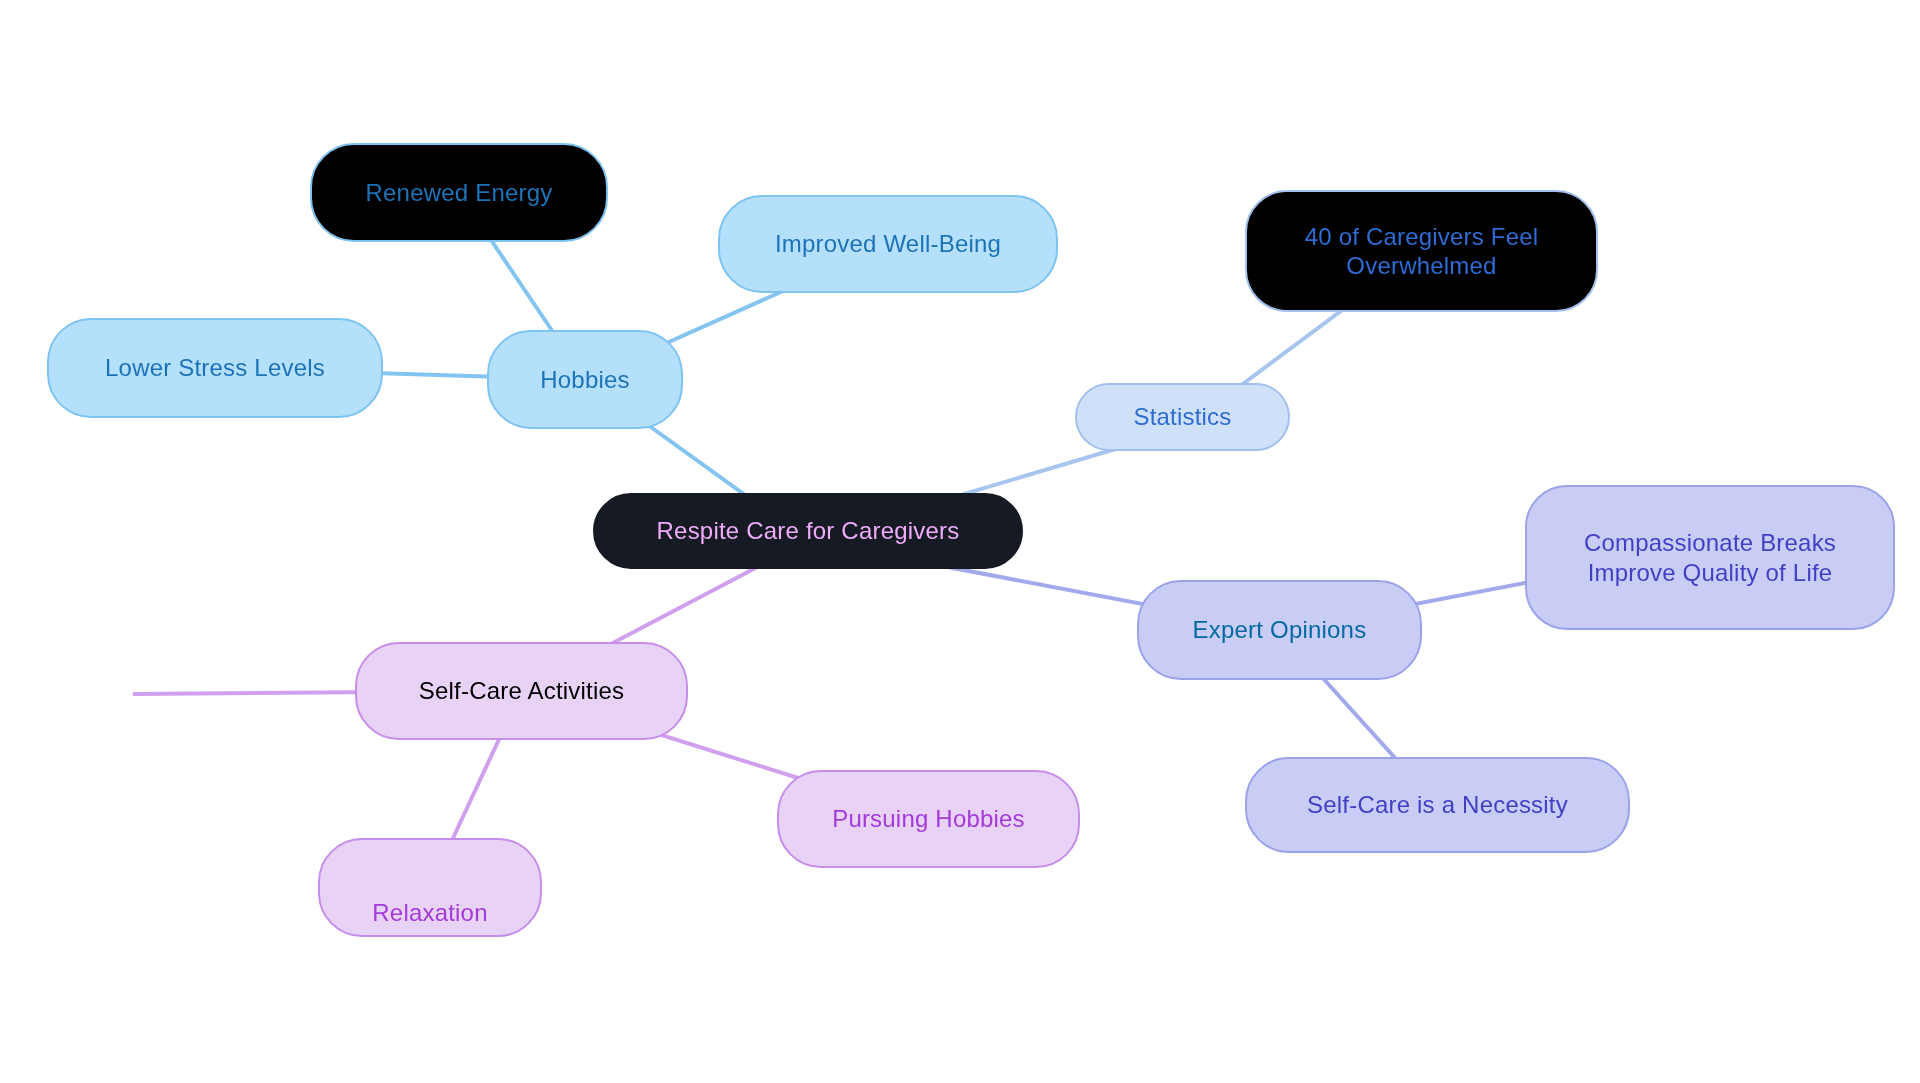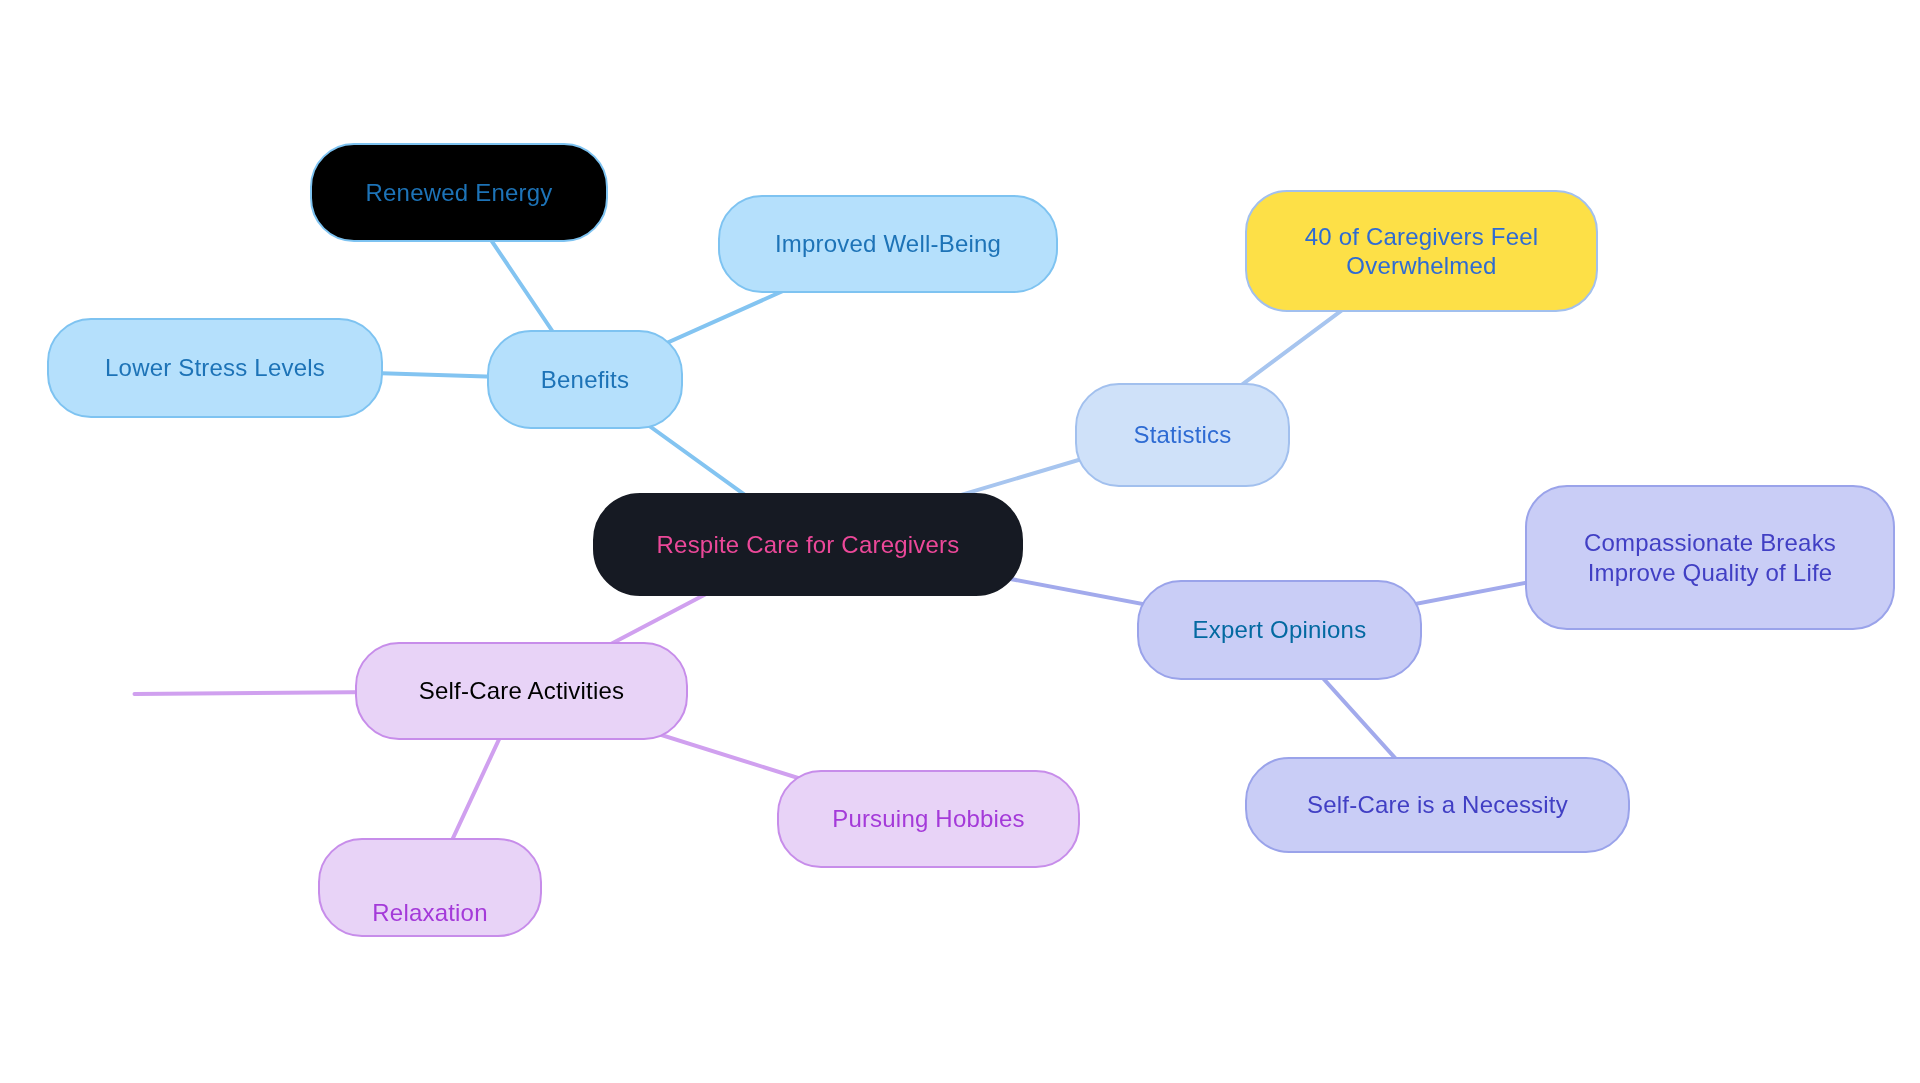--- a/index.html
+++ b/index.html
@@ -57,39 +57,39 @@
       <line x1="1182.5" y1="429" x2="1421.5" y2="251" stroke="#a7c5ef" stroke-width="4" stroke-linecap="round"></line>
       <line x1="808" y1="540.5" x2="1279.5" y2="630" stroke="#a2aaec" stroke-width="4" stroke-linecap="round"></line>
       <line x1="1279.5" y1="630" x2="1710" y2="547.5" stroke="#a2aaec" stroke-width="4" stroke-linecap="round"></line>
       <line x1="1279.5" y1="630" x2="1437.5" y2="805" stroke="#a2aaec" stroke-width="4" stroke-linecap="round"></line>
       <line x1="808" y1="540.5" x2="521.5" y2="691" stroke="#d0a0ef" stroke-width="4" stroke-linecap="round"></line>
       <line x1="521.5" y1="691" x2="134.5" y2="694" stroke="#d0a0ef" stroke-width="4" stroke-linecap="round"></line>
       <line x1="521.5" y1="691" x2="430" y2="887.5" stroke="#d0a0ef" stroke-width="4" stroke-linecap="round"></line>
       <line x1="521.5" y1="691" x2="928.5" y2="819" stroke="#d0a0ef" stroke-width="4" stroke-linecap="round"></line>
     </svg>
   <div class="node-layer">
-      <div class="node" style="left: 593px; top: 493px; width: 430px; height: 103px; background: rgb(22, 26, 35); border-color: rgb(22, 26, 35); border-radius: 47px; color: #ec4899; font-size: 24px;">
+      <div class="node" style="left: 593px; top: 493px; width: 430px; height: 76px; background: rgb(22, 26, 35); border-color: rgb(22, 26, 35); border-radius: 47px; color: #f0abfc; font-size: 24px;">
         <span class="label">Respite Care for Caregivers</span>
       </div>
       <div class="node" style="left: 487px; top: 330px; width: 196px; height: 99px; background: rgb(181, 224, 252); border-color: rgb(126, 195, 241); border-radius: 44px; color: rgb(29, 115, 183); font-size: 24px;">
-        <span class="label">Benefits</span>
+        <span class="label">Hobbies</span>
       </div>
       <div class="node" style="left: 310px; top: 143px; width: 298px; height: 99px; background: #000000; border-color: rgb(126, 195, 241); border-radius: 44px; color: rgb(29, 115, 183); font-size: 24px;">
         <span class="label">Renewed Energy</span>
       </div>
       <div class="node" style="left: 47px; top: 318px; width: 336px; height: 100px; background: rgb(181, 224, 252); border-color: rgb(126, 195, 241); border-radius: 44px; color: rgb(29, 115, 183); font-size: 24px;">
         <span class="label">Lower Stress Levels</span>
       </div>
       <div class="node" style="left: 718px; top: 195px; width: 340px; height: 98px; background: rgb(181, 224, 252); border-color: rgb(126, 195, 241); border-radius: 44px; color: rgb(29, 115, 183); font-size: 24px;">
         <span class="label">Improved Well-Being</span>
       </div>
-      <div class="node" style="left: 1075px; top: 383px; width: 215px; height: 104px; background: rgb(207, 225, 249); border-color: rgb(162, 192, 238); border-radius: 44px; color: rgb(46, 107, 211); font-size: 24px;">
+      <div class="node" style="left: 1075px; top: 383px; width: 215px; height: 68px; background: rgb(207, 225, 249); border-color: rgb(162, 192, 238); border-radius: 44px; color: rgb(46, 107, 211); font-size: 24px;">
         <span class="label">Statistics</span>
       </div>
-      <div class="node" style="left: 1245px; top: 190px; width: 353px; height: 122px; background: #fde047; border-color: rgb(162, 192, 238); border-radius: 42px; color: rgb(46, 107, 211); font-size: 24px; align-items: center;">
+      <div class="node" style="left: 1245px; top: 190px; width: 353px; height: 122px; background: #000000; border-color: rgb(162, 192, 238); border-radius: 42px; color: rgb(46, 107, 211); font-size: 24px; align-items: center;">
         <span class="label">40 of Caregivers Feel Overwhelmed</span>
       </div>
       <div class="node" style="left: 1137px; top: 580px; width: 285px; height: 100px; background: rgb(201, 205, 246); border-color: rgb(154, 163, 234); border-radius: 44px; color: #0369a1; font-size: 24px;">
         <span class="label">Expert Opinions</span>
       </div>
       <div class="node" style="left: 1525px; top: 485px; width: 370px; height: 145px; background: rgb(201, 205, 246); border-color: rgb(154, 163, 234); border-radius: 42px; color: rgb(65, 63, 196); font-size: 24px;">
         <span class="label">Compassionate Breaks Improve Quality of Life</span>
       </div>
       <div class="node" style="left: 1245px; top: 757px; width: 385px; height: 96px; background: rgb(201, 205, 246); border-color: rgb(154, 163, 234); border-radius: 44px; color: rgb(65, 63, 196); font-size: 24px;">
         <span class="label">Self-Care is a Necessity</span>

